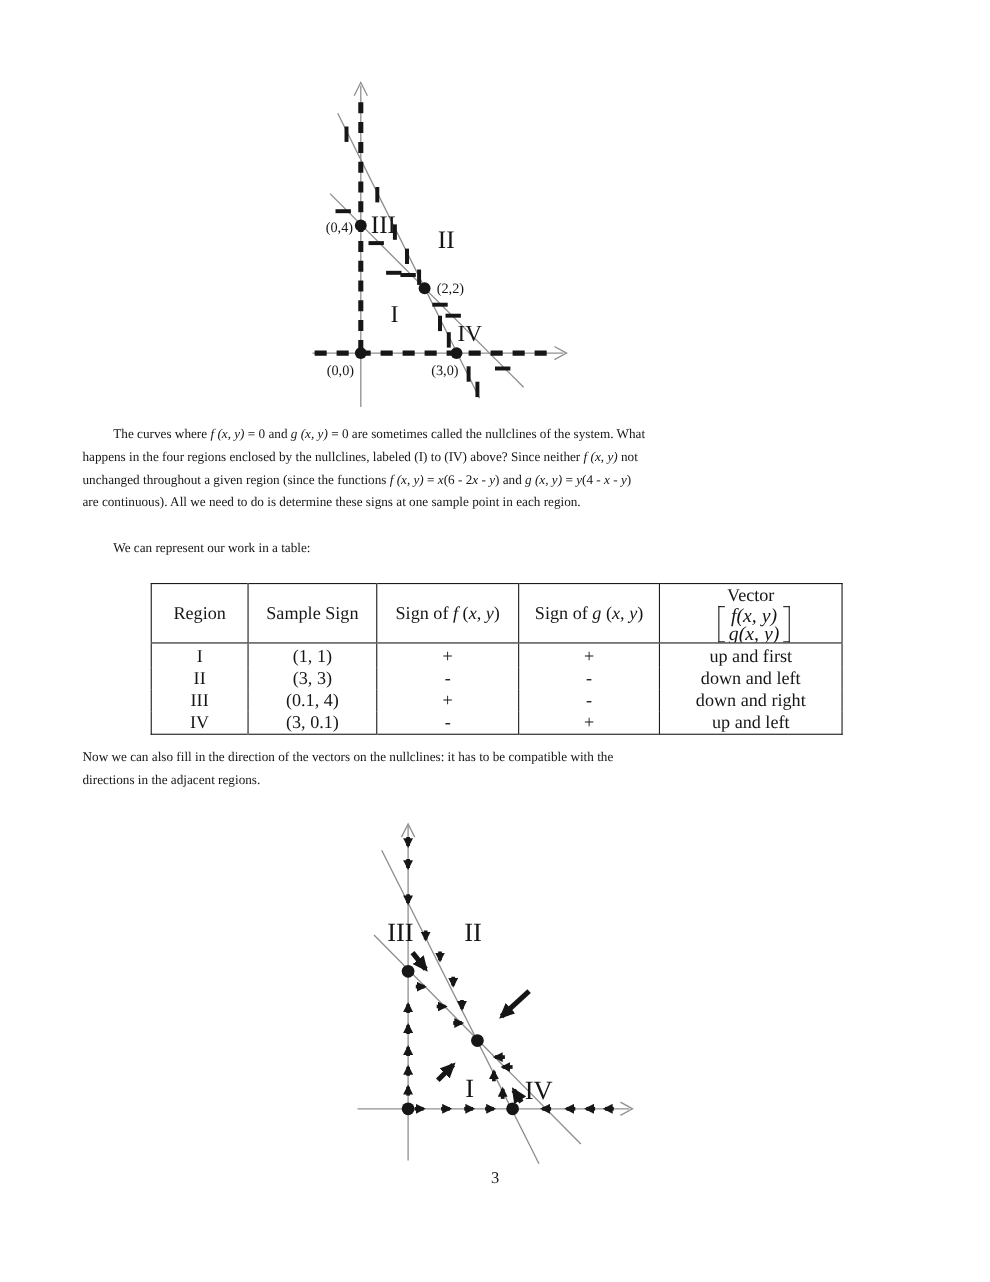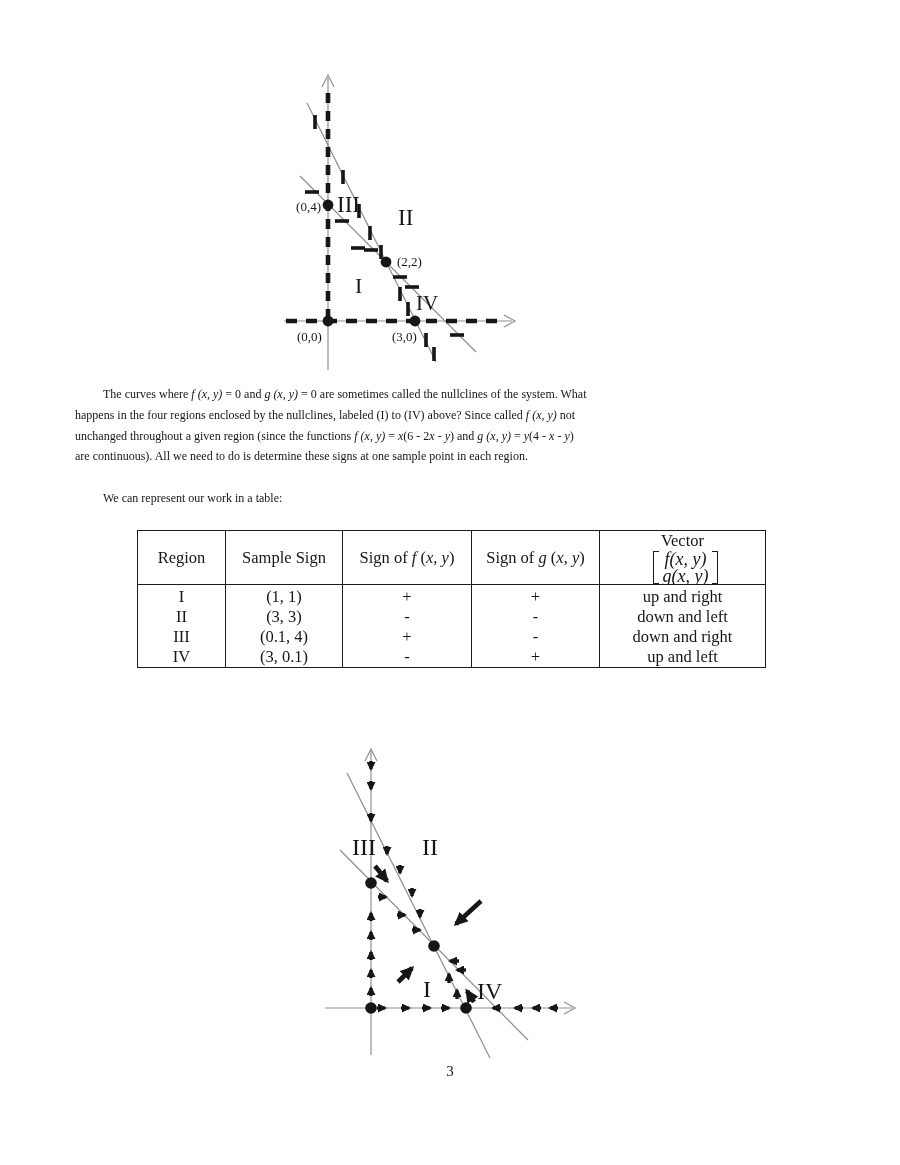--- a/index.html
+++ b/index.html
@@ -99,21 +99,21 @@
     <text x="127" y="206" font-size="13">(2,2)</text>
     <text x="85" y="233" font-size="22">I</text>
     <text x="146" y="250" font-size="21">IV</text>
     <text x="27" y="281" font-size="13">(0,0)</text>
     <text x="122" y="281" font-size="13">(3,0)</text>
   </svg>
 
 
   <div class="abs para" style="left:75px;top:384px">
     <div class="ln indent"><span>The curves where </span><span class="it">f (x, y)</span><span> = 0 and </span><span class="it">g (x, y)</span><span> = 0 are sometimes called the nullclines of the system. What</span></div>
-    <div class="ln"><span>happens in the four regions enclosed by the nullclines, labeled (I) to (IV) above? Since called </span><span class="it">f (x, y)</span><span> not</span></div>
+    <div class="ln"><span>happens in the four regions enclosed by the nullclines, labeled (I) to (IV) above? Since neither </span><span class="it">f (x, y)</span><span> not</span></div>
     <div class="ln"><span>unchanged throughout a given region (since the functions </span><span class="it">f (x, y)</span><span> = </span><span class="it">x</span><span>(6 - 2</span><span class="it">x</span><span> - </span><span class="it">y</span><span>) and </span><span class="it">g (x, y)</span><span> = </span><span class="it">y</span><span>(4 - </span><span class="it">x</span><span> - </span><span class="it">y</span><span>)</span></div>
     <div class="ln"><span>are continuous). All we need to do is determine these signs at one sample point in each region.</span></div>
   </div>
   <div class="abs para indent" style="left:75px;top:488px">We can represent our work in a table:</div>
 
   <table class="sign-table abs" style="left:137px;top:530px">
     <colgroup>
         <col style="width:88px">
         <col style="width:117px">
         <col style="width:129px">
@@ -140,21 +140,21 @@
           </div>
         </th>
       </tr>
     </thead>
     <tbody>
       <tr>
         <td>I</td>
         <td>(1, 1)</td>
         <td>+</td>
         <td>+</td>
-        <td>up and right</td>
+        <td>up and first</td>
       </tr>
       <tr>
         <td>II</td>
         <td>(3, 3)</td>
         <td>-</td>
         <td>-</td>
         <td>down and left</td>
       </tr>
       <tr>
         <td>III</td>
@@ -166,20 +166,24 @@
       <tr>
         <td>IV</td>
         <td>(3, 0.1)</td>
         <td>-</td>
         <td>+</td>
         <td>up and left</td>
       </tr>
     </tbody>
   </table>
 
+  <div class="abs para" style="left:75px;top:678px">
+    <div class="ln">Now we can also fill in the direction of the vectors on the nullclines: it has to be compatible with the</div>
+    <div class="ln">directions in the adjacent regions.</div>
+  </div>
 
   <svg class="abs" style="left:300px;top:735px" width="290" height="335" viewBox="0 0 290 335">
     <defs>
       <marker id="hS" markerWidth="10" markerHeight="9" refX="7" refY="4.5" orient="auto" markerUnits="userSpaceOnUse">
         <path d="M0,0 L9,4.5 L0,9 Z" fill="#161616"></path>
       </marker>
       <marker id="hL" markerWidth="15" markerHeight="13" refX="11" refY="6.5" orient="auto" markerUnits="userSpaceOnUse">
         <path d="M0,0 L14,6.5 L0,13 Z" fill="#161616"></path>
       </marker>
     </defs>

